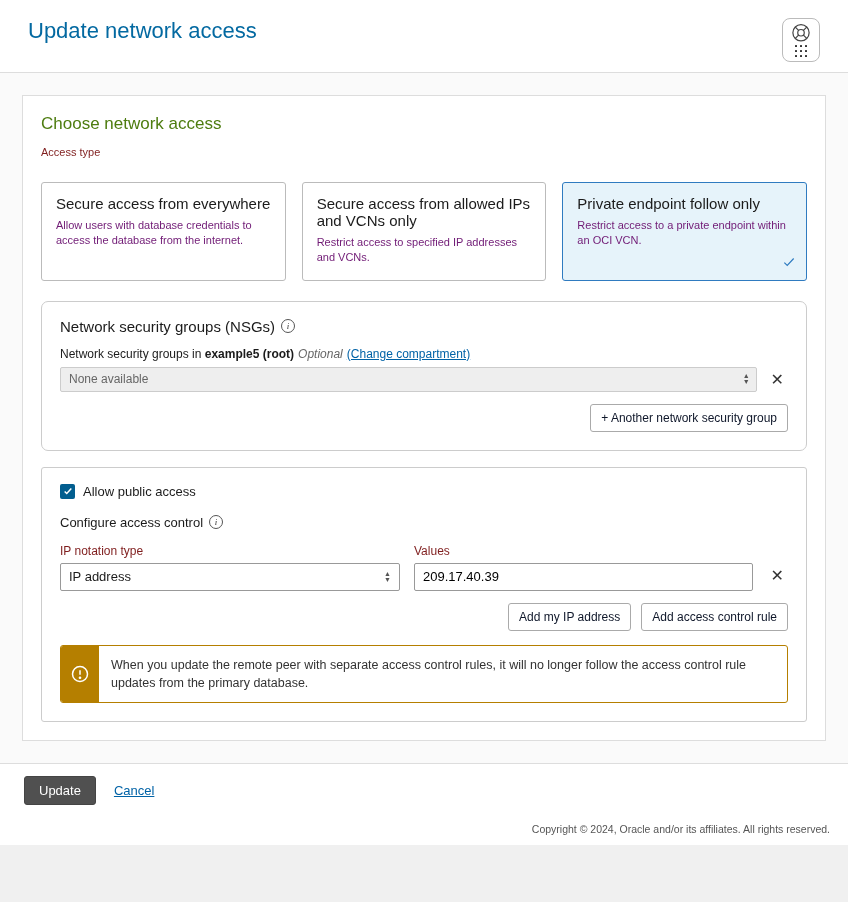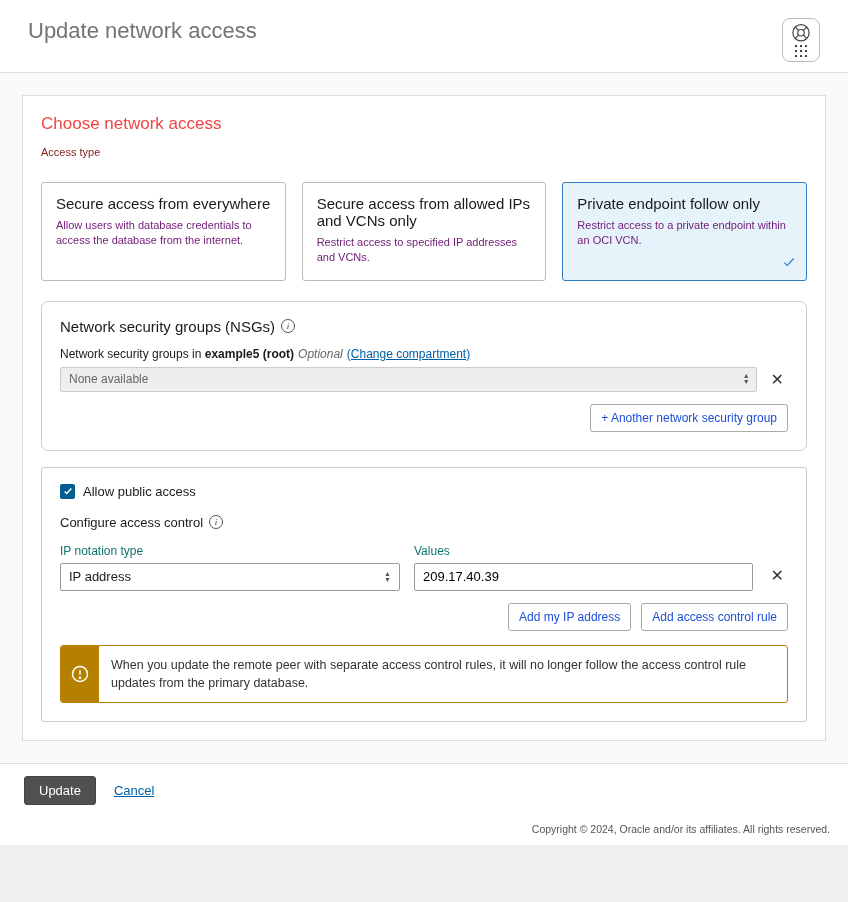--- a/index.html
+++ b/index.html
@@ -1,56 +1,56 @@
 <!DOCTYPE html>
 <html><head>
 <meta charset="utf-8">
 <style>
   * { box-sizing: border-box; margin: 0; padding: 0; }
   body { font-family: -apple-system, BlinkMacSystemFont, "Segoe UI", Helvetica, Arial, sans-serif; background: #f0f0f0; color: #1b1b1b; font-size: 13px; }
   .page { width: 848px; background: #fafafa; }
   .header { display: flex; align-items: flex-start; justify-content: space-between; padding: 18px 28px 10px 28px; background: #fff; border-bottom: 1px solid #ddd; }
-  .header h1 { font-size: 22px; font-weight: 400; color: #737373; }
+  .header h1 { font-size: 22px; font-weight: 400; color: #0369a1; }
   .help-widget { border: 1px solid #bbb; border-radius: 8px; padding: 4px; width: 38px; height: 44px; display: flex; flex-direction: column; align-items: center; justify-content: center; gap: 2px; background: #fff; position: relative; }
   .help-widget svg { display: block; }
 
   .content { padding: 22px; }
   .main-card { background: #fff; border: 1px solid #ddd; padding: 18px; }
-  .section-title { font-size: 17px; font-weight: 400; margin-bottom: 12px; color: #ef4444; }
+  .section-title { font-size: 17px; font-weight: 400; margin-bottom: 12px; color: #4d7c0f; }
   .field-label { font-size: 11px; color: #7f1d1d; margin-bottom: 6px; }
 
   .options-row { display: flex; gap: 16px; margin-bottom: 20px; margin-top: 24px; }
   .option-card { flex: 1; border: 1px solid #bbb; border-radius: 3px; padding: 12px 14px 14px 14px; position: relative; cursor: pointer; background: #fff; }
   .option-card.selected { border-color: #2f7bc0; background: #e6f3fa; }
   .option-card h3 { font-size: 15px; font-weight: 400; margin-bottom: 6px; color: #1b1b1b; }
   .option-card p { font-size: 11px; color: #701a75; line-height: 1.4; }
   .option-check { position: absolute; bottom: 8px; right: 10px; color: #2f7bc0; }
 
   .nsg-box { border: 1px solid #ccc; border-radius: 7px; padding: 16px 18px 18px 18px; margin-bottom: 16px; }
   .nsg-header { display: flex; align-items: center; font-size: 15px; margin-bottom: 12px; gap: 6px; }
   .info-icon { display: inline-flex; width: 14px; height: 14px; border: 1px solid #555; border-radius: 50%; align-items: center; justify-content: center; font-size: 9px; font-style: italic; font-family: Georgia, serif; color: #333; }
   .nsg-label-row { display: flex; align-items: baseline; gap: 4px; margin-bottom: 6px; font-size: 12px; flex-wrap: wrap; }
   .optional { font-style: italic; color: #666; font-weight: 400; }
   .link { color: #0062a6; text-decoration: underline; cursor: pointer; }
   .select-row { display: flex; align-items: center; gap: 10px; }
   .select-disabled { flex: 1; background: #eee; border: 1px solid #ccc; height: 25px; border-radius: 2px; display: flex; align-items: center; justify-content: space-between; padding: 0 6px 0 8px; color: #666; font-size: 12px; }
   .remove-x { color: #333; font-size: 16px; cursor: pointer; padding: 0 4px; }
   .nsg-add-row { display: flex; justify-content: flex-end; margin-top: 12px; }
-  .btn-secondary { background: #fff; border: 1px solid #aaa; border-radius: 3px; padding: 6px 10px; font-size: 12px; color: #1d4ed8; cursor: pointer; }
+  .btn-secondary { background: #fff; border: 1px solid #aaa; border-radius: 3px; padding: 6px 10px; font-size: 12px; color: #0f172a; cursor: pointer; }
 
   .acl-box { border: 1px solid #ccc; border-radius: 3px; padding: 16px 18px 18px 18px; }
   .checkbox-row { display: flex; align-items: center; gap: 8px; margin-bottom: 16px; font-size: 13px; }
   .checkbox { width: 15px; height: 15px; background: #025e8f; border-radius: 2px; display: flex; align-items: center; justify-content: center; color: #fff; cursor: pointer; }
   .checkbox svg { width: 10px; height: 10px; }
   .config-label { display: flex; align-items: center; gap: 6px; font-size: 13px; margin-bottom: 14px; }
   .form-row { display: flex; gap: 14px; align-items: flex-end; margin-bottom: 12px; }
   .form-col { display: flex; flex-direction: column; }
   .form-col.type { flex: 0 0 340px; }
   .form-col.val { flex: 1; }
-  .form-col label { font-size: 12px; margin-bottom: 5px; color: #0f766e; }
+  .form-col label { font-size: 12px; margin-bottom: 5px; color: #7f1d1d; }
   .select, .text-input { height: 28px; border: 1px solid #999; border-radius: 2px; padding: 0 8px; font-size: 13px; background: #fff; }
   .select { display: flex; align-items: center; justify-content: space-between; cursor: pointer; }
   .sorter { display: flex; flex-direction: column; font-size: 7px; line-height: 6px; color: #555; }
   .acl-actions { display: flex; justify-content: flex-end; gap: 10px; margin-bottom: 14px; }
 
   .warning-box { display: flex; border: 1px solid #b57f00; border-radius: 3px; overflow: hidden; }
   .warning-icon { width: 38px; background: #b57f00; display: flex; align-items: center; justify-content: center; color: #fff; flex-shrink: 0; }
   .warning-text { padding: 10px 12px; font-size: 12.5px; color: #333; line-height: 1.45; }
 
   .footer-bar { border-top: 1px solid #ddd; padding: 12px 24px; display: flex; align-items: center; gap: 18px; background: #fff; }

